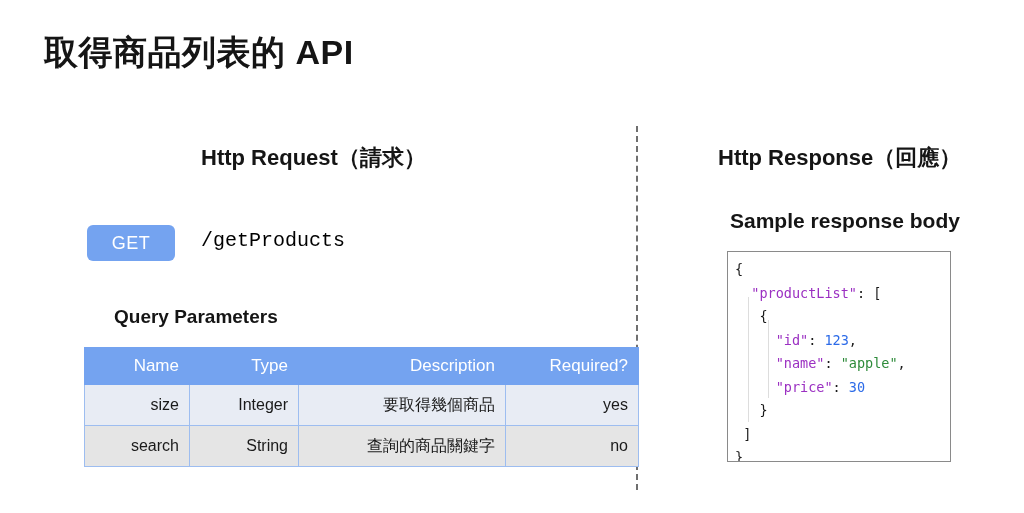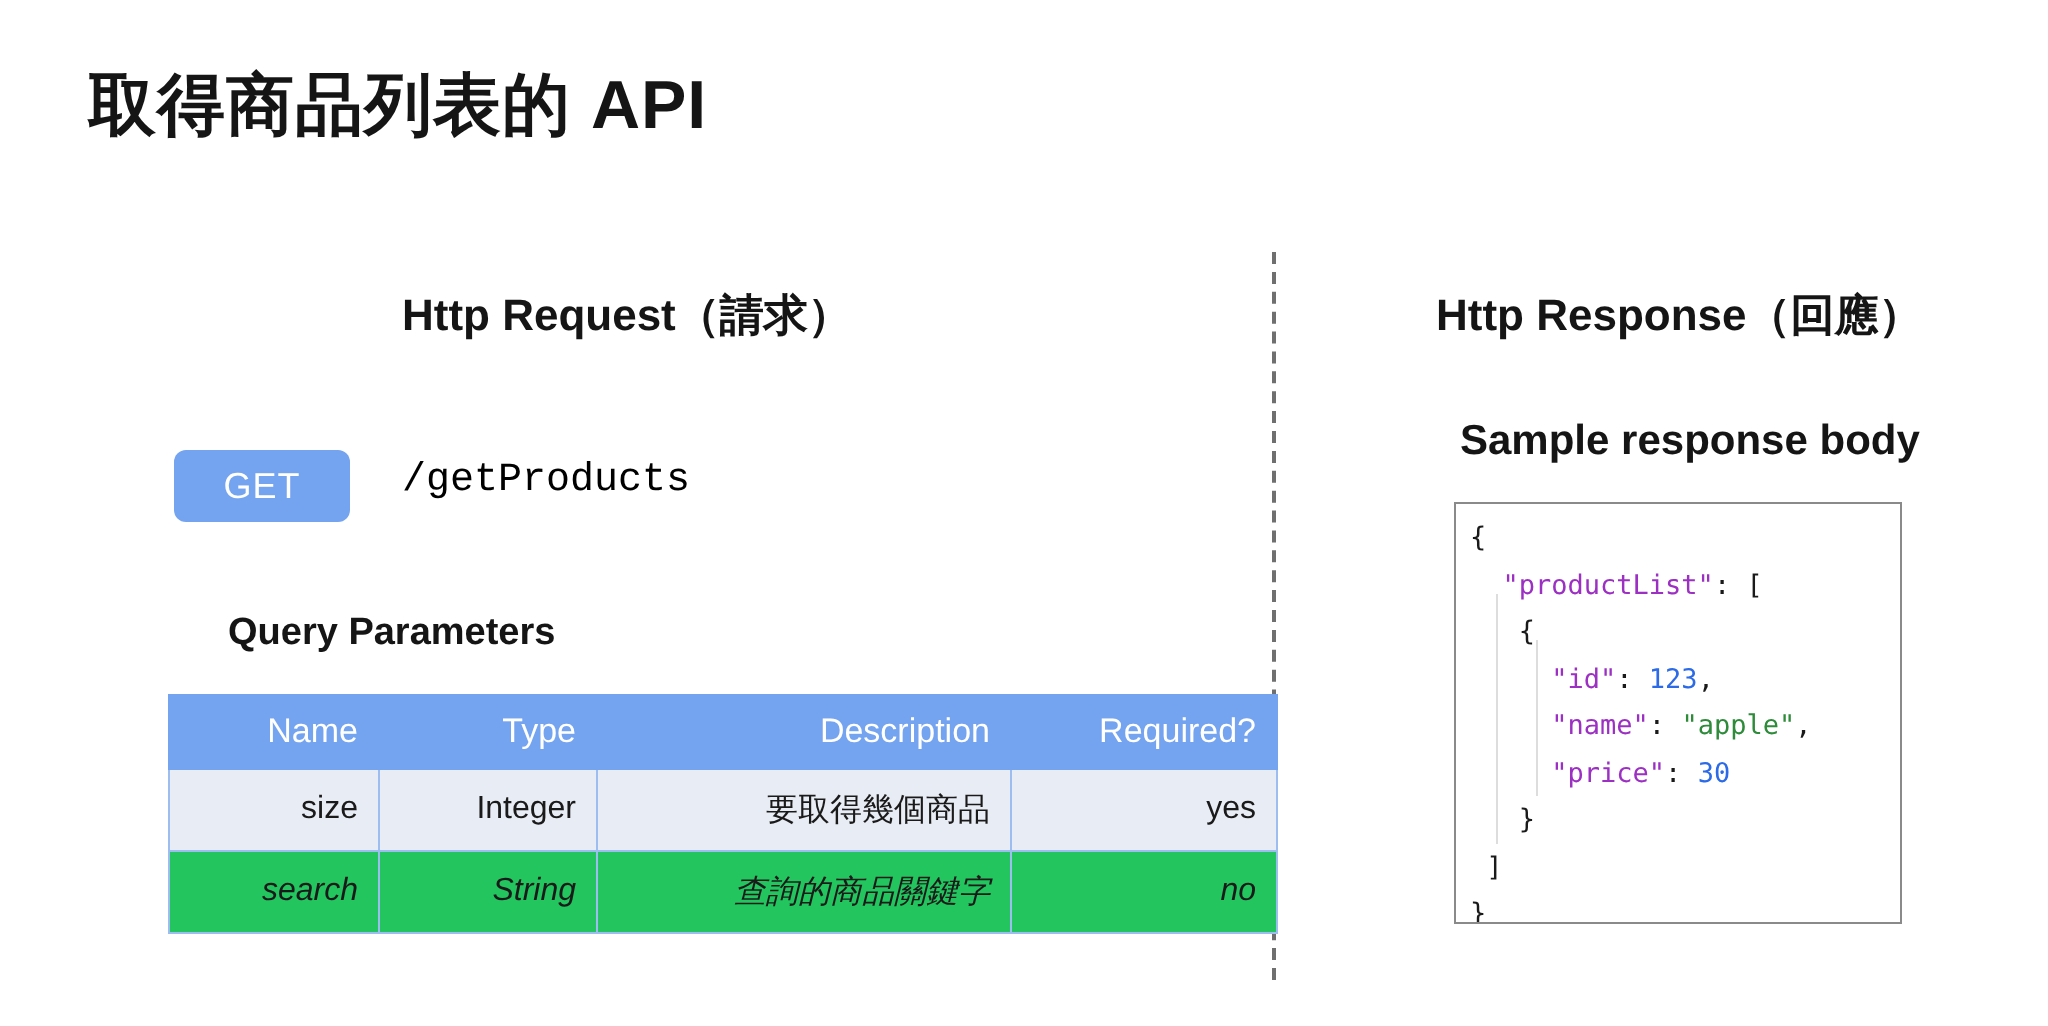--- a/index.html
+++ b/index.html
@@ -120,22 +120,21 @@
     background: #74a3f0;
     color: #ffffff;
     border-color: #74a3f0;
     font-size: 17px;
     height: 24px;
   }
   .params-table tbody tr.row-alt td {
     background: #e8ecf4;
   }
   .params-table tbody tr.row-plain td {
-    background: #22c55e;
-    font-style: italic;
+    background: #e5e5e5;
   }
   .params-table tbody td {
     color: #1a1a1a;
   }
   .col-name { width: 84px; }
   .col-type { width: 88px; }
   .col-desc { width: 186px; }
   .col-req  { width: 112px; }
 
   

